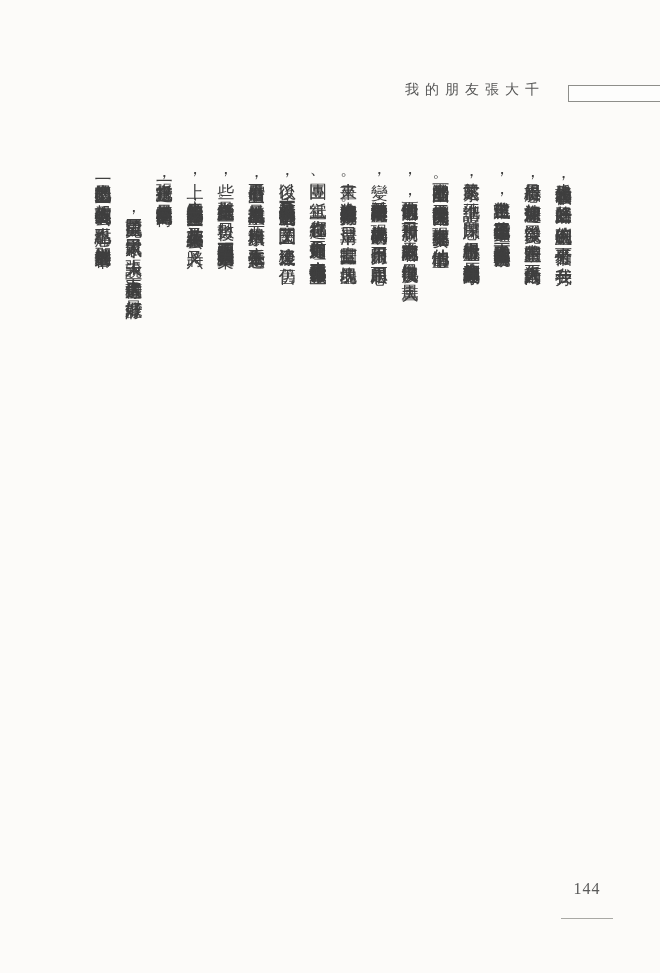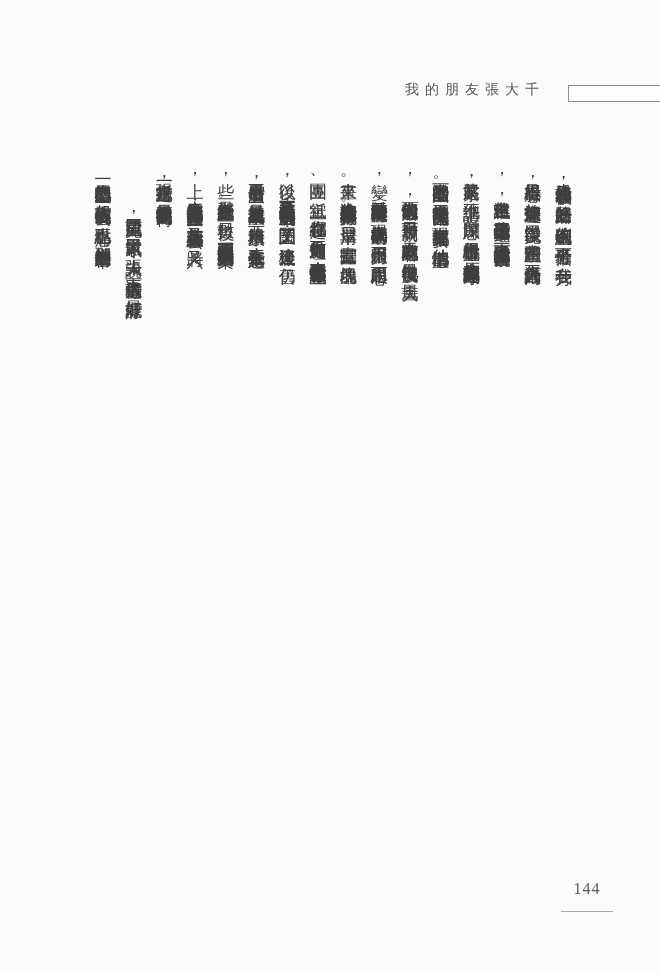--- a/index.html
+++ b/index.html
@@ -54,21 +54,21 @@
     color: #3f3f3f;
     overflow: hidden;
   }
   
   .page-number-wrap {
     position: absolute;
     top: 880px;
     left: 561px;
     width: 52px;
     text-align: center;
-    padding-bottom: 13px;
+    padding-bottom: 20px;
     border-bottom: 1px solid #a9a9a5;
   }
   .page-number {
     font-size: 16px;
     letter-spacing: 1px;
     color: #5a5a5a;
   }
 </style>
 </head>
 <body>

